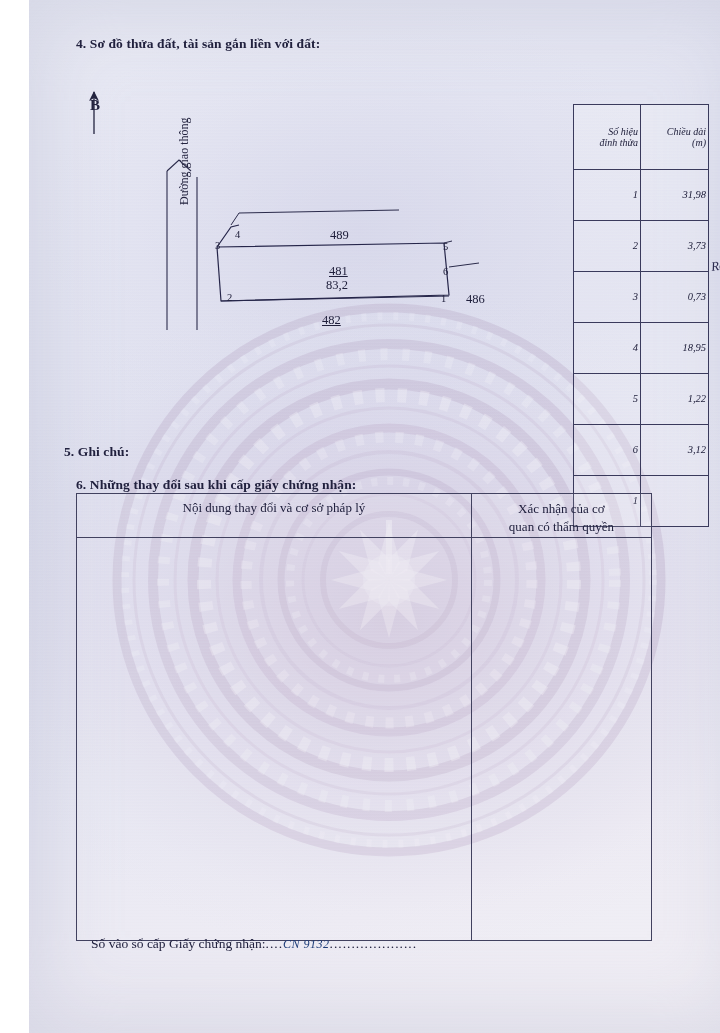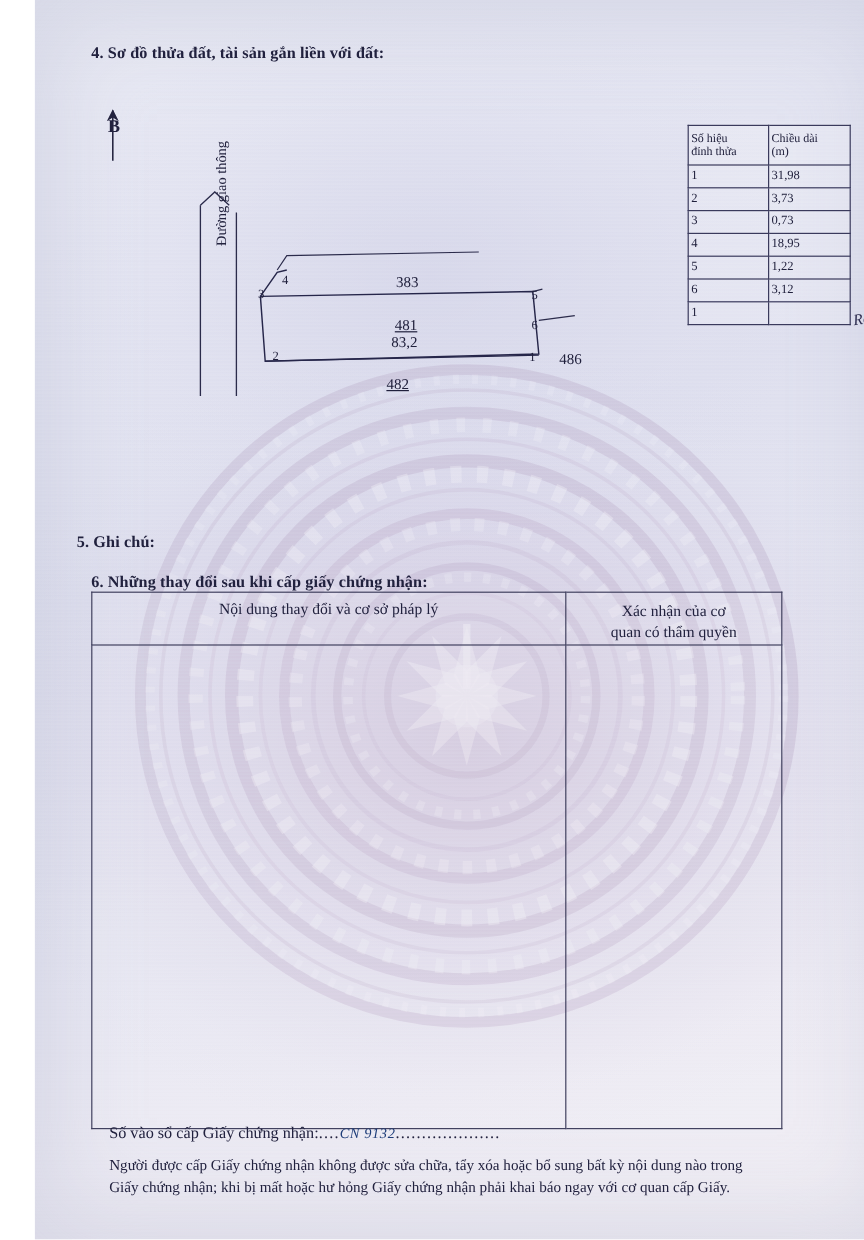--- a/index.html
+++ b/index.html
@@ -104,24 +104,25 @@
     top: 104px;
     width: 136px;
     border: 1px solid #3a3a5c;
     border-collapse: collapse;
     background: rgba(255,255,255,0.18);
     font-size: 10.5px;
     color: #20203c;
   }
   .len-table th, .len-table td {
     border: 1px solid #3a3a5c;
-    text-align: left;
-    padding: 1px 2px;
+    text-align: right;
+    padding: 17px 2px;
     font-weight: normal;
     line-height: 1.15;
+    font-style: italic;
   }
   .len-table th { height: 30px; font-size: 10px; }
   .len-table td { height: 16px; }
   .len-table td.len { border-left: 1px solid #3a3a5c; }
 
   .scribble {
     position: absolute;
     left: 682px;
     top: 258px;
     font-size: 13px;
@@ -263,21 +264,21 @@
 
         <line x1="300" y1="112" x2="330" y2="108" stroke="#2b2b4b" stroke-width="1"></line>
         <line x1="295" y1="88" x2="303" y2="86" stroke="#2b2b4b" stroke-width="1"></line>
 
         <line x1="72" y1="146" x2="300" y2="141" stroke="#26264a" stroke-width="1"></line>
       </svg>
     </div>
 
     <div class="road-label">Đường giao thông</div>
 
-    <span class="plot-num" style="left:301px; top:228px;">383</span>
+    <span class="plot-num" style="left:301px; top:228px;">489</span>
     <span class="plot-num" style="left:300px; top:264px; text-decoration:underline;text-align:center;">481</span>
     <span class="plot-num" style="left:297px; top:278px;">83,2</span>
     <span class="plot-num" style="left:293px; top:313px; text-decoration:underline;">482</span>
     <span class="plot-num" style="left:437px; top:292px;text-align:right;">486</span>
 
     <span class="corner-num" style="left:186px; top:240px;">3</span>
     <span class="corner-num" style="left:206px; top:229px;">4</span>
     <span class="corner-num" style="left:414px; top:241px;">5</span>
     <span class="corner-num" style="left:414px; top:266px;">6</span>
     <span class="corner-num" style="left:198px; top:292px;">2</span>
@@ -345,19 +346,15 @@
         <td class="chg-body"></td>
         <td class="chg-body"></td>
       </tr>
     </tbody>
       </table>
 
     <div class="footer-line">
       <span>Số vào sổ cấp Giấy chứng nhận:</span><span class="dots">....</span><span class="handwritten">CN 9132</span><span class="dots">....................</span>
     </div>
 
-    <div class="note">
-      <div>Người được cấp Giấy chứng nhận không được sửa chữa, tẩy xóa hoặc bổ sung bất kỳ nội dung nào trong</div>
-      <div>Giấy chứng nhận; khi bị mất hoặc hư hỏng Giấy chứng nhận phải khai báo ngay với cơ quan cấp Giấy.</div>
-    </div>
 
   </div>
 </div>
 
 </body></html>

